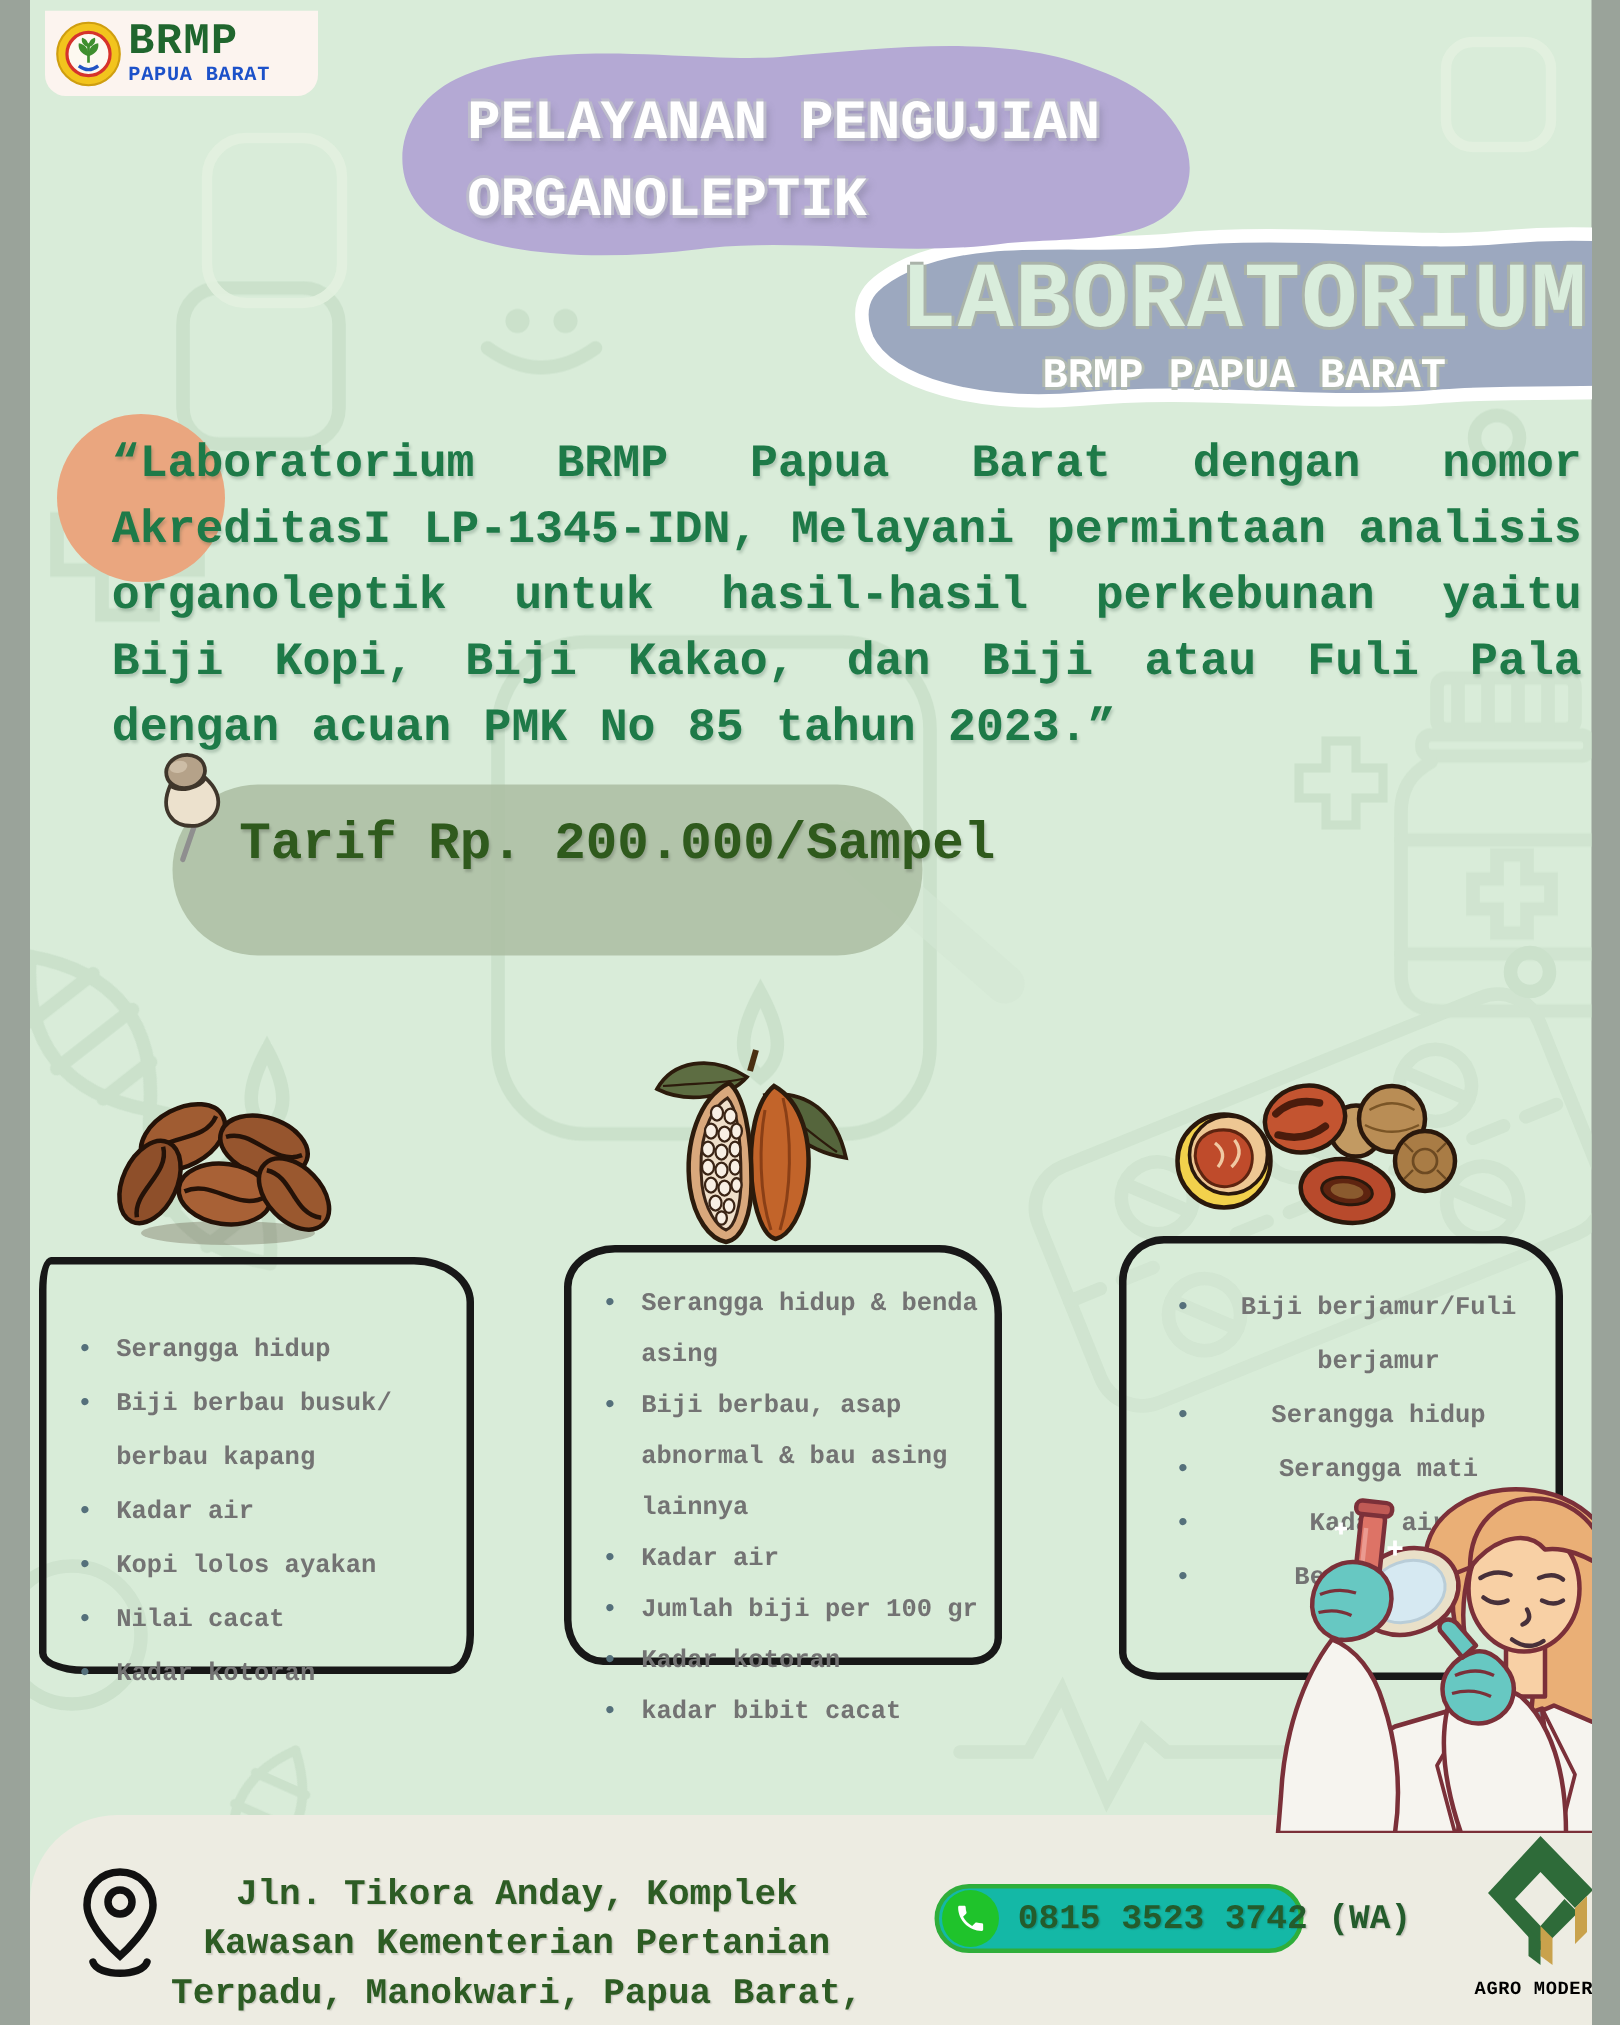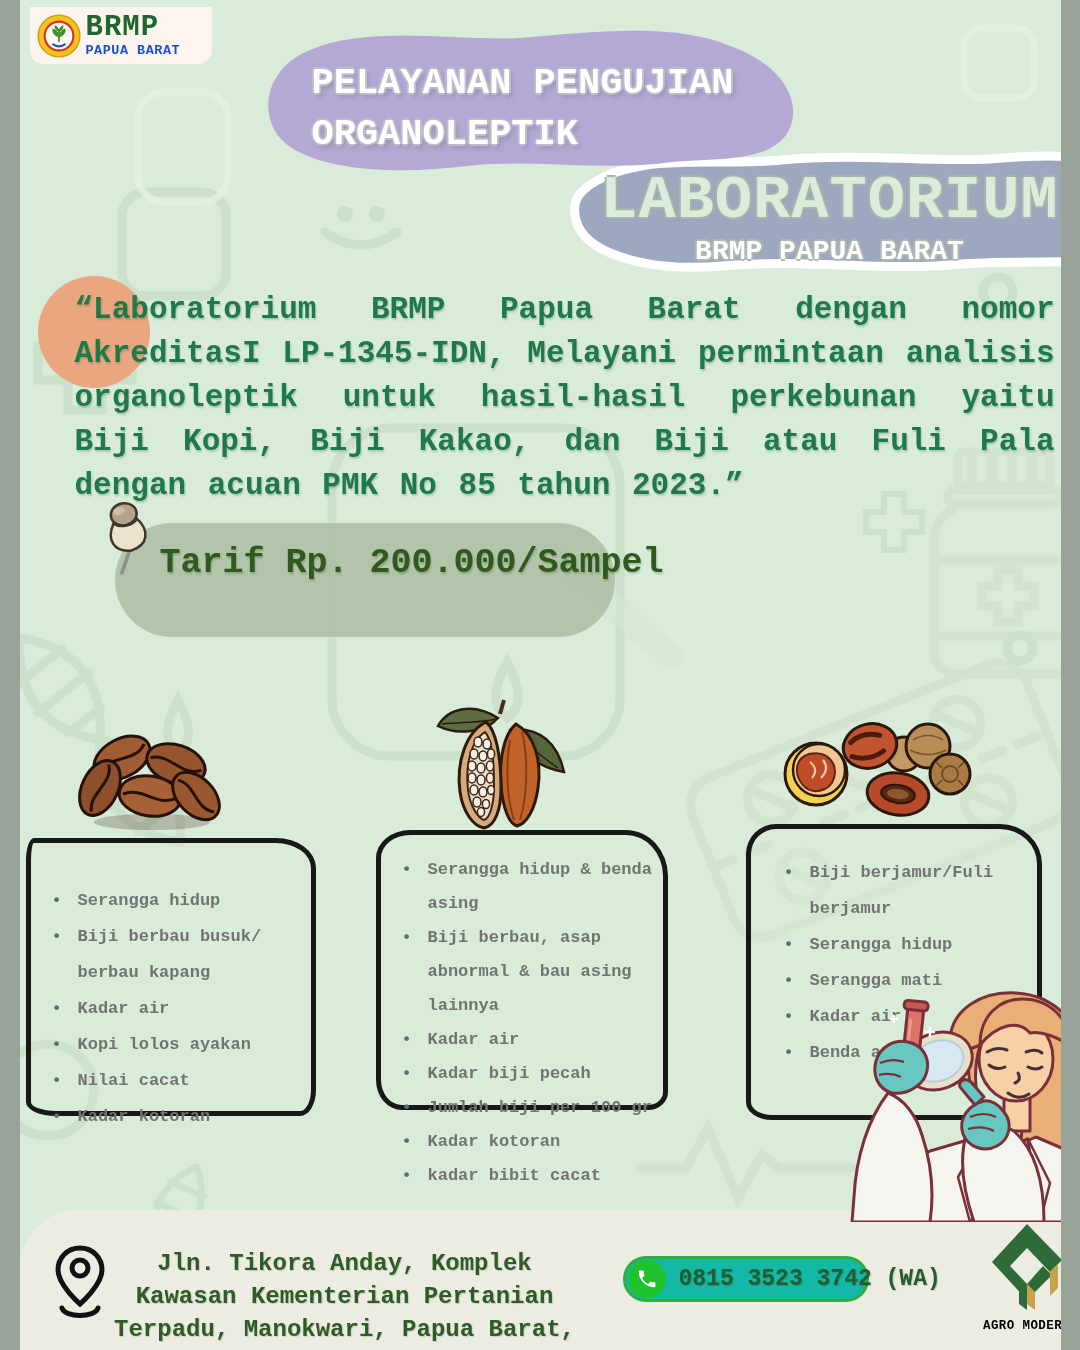--- a/index.html
+++ b/index.html
@@ -39,21 +39,21 @@
     text-shadow:1px 2px 2px rgba(0,0,0,.18);}
   .pushpin{left:80px;top:498px;width:64px;height:78px;z-index:5;}
   
   .ill-coffee{left:50px;top:722px;width:160px;height:110px;z-index:3;}
   .ill-cocoa{left:408px;top:698px;width:145px;height:138px;z-index:3;}
   .ill-nutmeg{left:756px;top:712px;width:198px;height:108px;z-index:3;}
   
   .panel{border:5px solid #181818;background:rgba(217,236,217,.25);z-index:3;box-sizing:border-box;}
   .panel-1{left:6px;top:838px;width:290px;height:278px;border-radius:8px 40px 16px 30px/22px 30px 26px 14px;}
   .panel-2{left:356px;top:830px;width:292px;height:280px;border-radius:34px 42px 20px 26px/28px 46px 18px 30px;}
-  .panel-3{left:726px;top:824px;width:296px;height:296px;border-radius:30px 42px 22px 26px/30px 40px 30px 18px;}
+  .panel-3{left:726px;top:824px;width:296px;height:296px;border-radius:30px 42px 22px 26px/30px 40px 30px 18px;text-align:center;}
   .panel ul{list-style:none;margin:0;padding:0;}
   .panel li{position:relative;padding-left:33px;font-size:17px;font-weight:bold;color:#737373;line-height:36px;}
   .panel li::before{content:"•";position:absolute;left:7px;color:#55707b;}
   .panel-1 ul{padding:40px 10px 0 14px;}
   .panel-2 ul{padding:18px 6px 0 14px;line-height:34px;}
   .panel-2 li{line-height:34px;}
   .panel-3 ul{padding:26px 8px 0 26px;}
   
   .scientist{left:812px;top:985px;width:268px;height:237px;z-index:9;}
   
@@ -268,21 +268,20 @@
         <li>Kopi lolos ayakan</li>
         <li>Nilai cacat</li>
         <li>Kadar kotoran</li>
       </ul>
   </div>
   <div class="abs panel panel-2">
     <ul>
         <li>Serangga hidup &amp; benda asing</li>
         <li>Biji berbau, asap abnormal &amp; bau asing lainnya</li>
         <li>Kadar air</li>
-        <li>Kadar biji pecah</li>
         <li>Jumlah biji per 100 gr</li>
         <li>Kadar kotoran</li>
         <li>kadar bibit cacat</li>
       </ul>
   </div>
   <div class="abs panel panel-3">
     <ul>
         <li>Biji berjamur/Fuli berjamur</li>
         <li>Serangga hidup</li>
         <li>Serangga mati</li>

